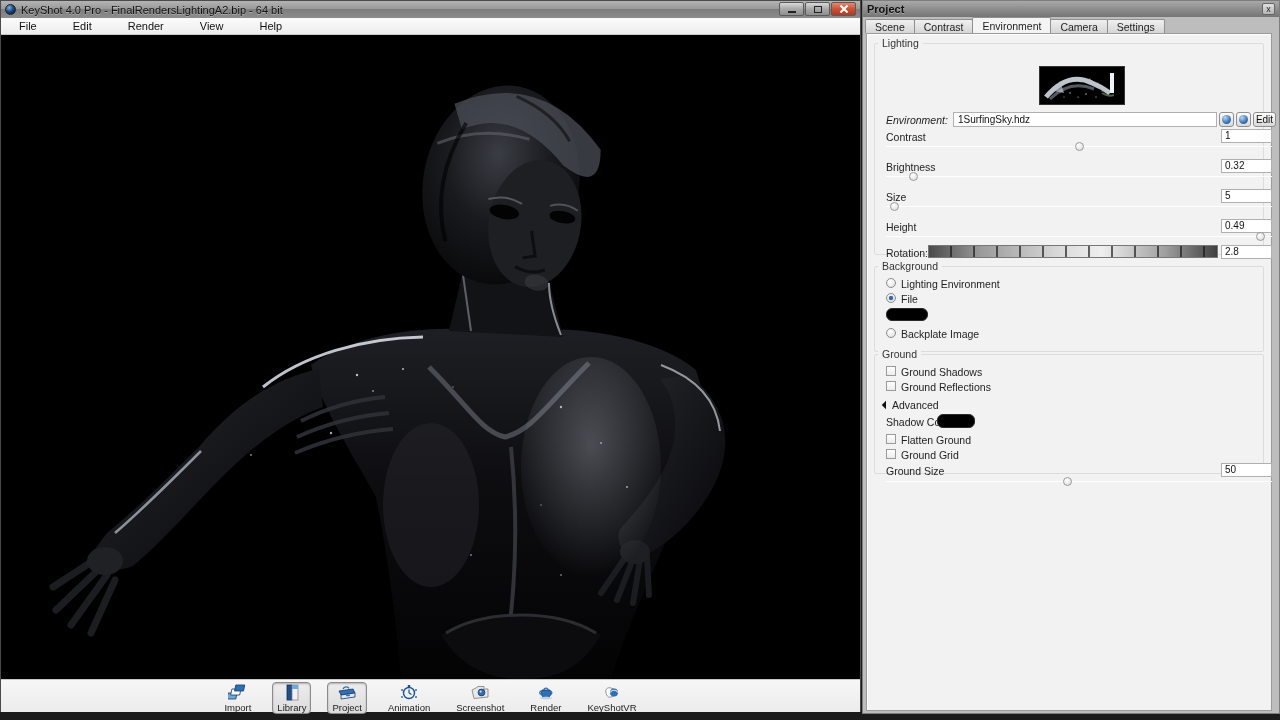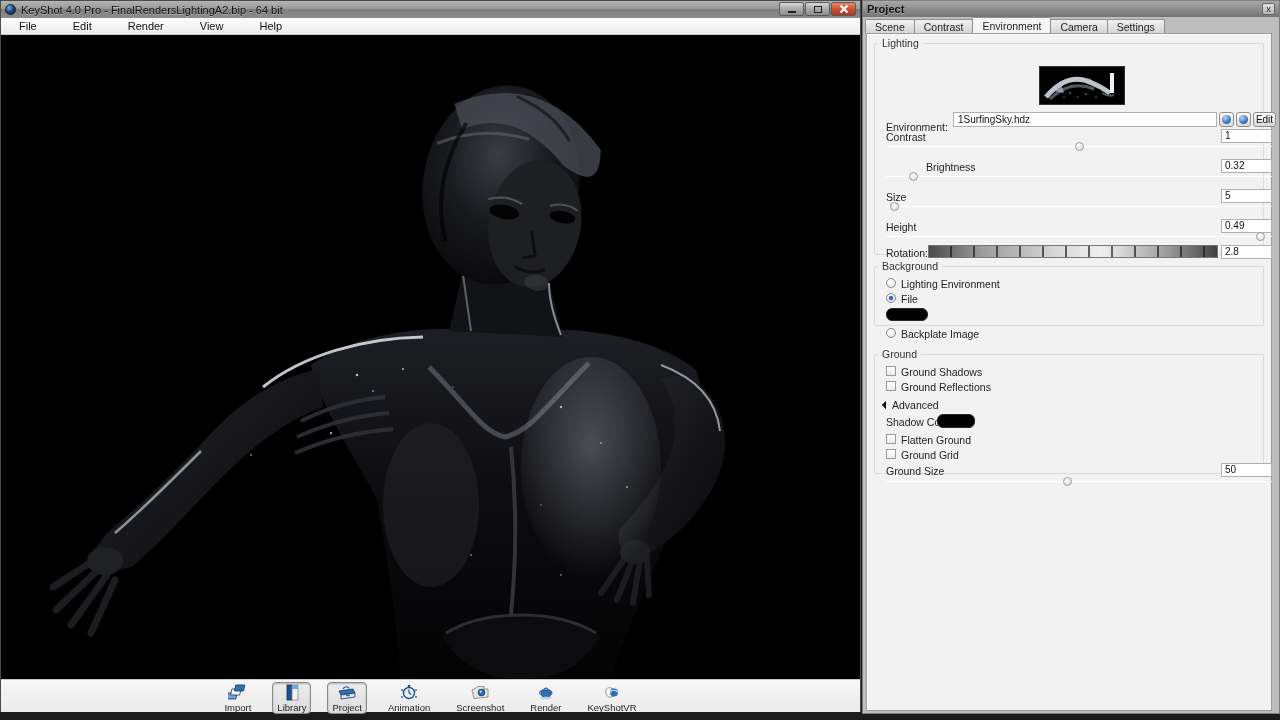--- a/index.html
+++ b/index.html
@@ -348,40 +348,40 @@
             <circle cx="24" cy="30" r="0.5"></circle>
               <circle cx="56" cy="30" r="0.6"></circle>
               <circle cx="62" cy="24" r="0.5"></circle>
             <circle cx="50" cy="12" r="0.6"></circle>
               <circle cx="58" cy="16" r="0.5"></circle>
           </g>
           <path d="M62,26 Q68,30 74,28" stroke="#7f9c7f" stroke-width="2" fill="none" opacity="0.6"></path>
         </svg>
       </div>
 
-      <span class="fieldrow-label" style="left:11px; top:77px;">Environment:</span>
+      <span class="fieldrow-label" style="left:11px; top:70px;font-style:italic;">Environment:</span>
       <div style="position:absolute; left:0; top:68px; width:100%; height:15px;">
         <div class="env-field">1SurfingSky.hdz</div>
         <div class="mini-btn" style="left:344px;">
             <div class="mini-orb"></div>
           </div>
         <div class="mini-btn" style="left:361px;">
             <div class="mini-orb"></div>
           </div>
         <div class="edit-btn">Edit</div>
       </div>
 
       <span class="fieldrow-label" style="left:11px; top:87px;">Contrast</span>
       <div class="value-box" style="top:85px;">1</div>
       <div class="slider" style="top:98px;">
         <div class="track"></div>
           <div class="handle" style="left:50%;"></div>
       </div>
 
-      <span class="fieldrow-label" style="left:11px; top:117px;margin-left:40px;">Brightness</span>
+      <span class="fieldrow-label" style="left:11px; top:117px;">Brightness</span>
       <div class="value-box" style="top:115px;">0.32</div>
       <div class="slider" style="top:128px;">
         <div class="track"></div>
           <div class="handle" style="left:7%;"></div>
       </div>
 
       <span class="fieldrow-label" style="left:11px; top:147px;">Size</span>
       <div class="value-box" style="top:145px;">5</div>
       <div class="slider" style="top:158px;">
         <div class="track"></div>
@@ -395,21 +395,21 @@
           <div class="handle" style="left:97%;"></div>
       </div>
 
       <span class="fieldrow-label" style="left:11px; top:203px;">Rotation:</span>
       <div style="position:absolute; left:0; top:201px; width:100%; height:14px;">
         <div class="rotation-drum"></div>
       </div>
       <div class="value-box" style="top:201px;">2.8</div>
     </div>
 
-    <div class="groupbox" style="top:232px; height:60px;padding-left:48px;">
+    <div class="groupbox" style="top:232px; height:86px;padding-left:48px;">
       <span class="group-label">Background</span>
 
       <div class="radio" style="left:11px; top:11px;"></div>
       <span class="ctrl-label" style="left:26px; top:11px;">Lighting Environment</span>
 
       <div class="radio selected" style="left:11px; top:26px;"></div>
       <span class="ctrl-label" style="left:26px; top:26px;">File</span>
 
       <div class="swatch" style="left:11px; top:41px; width:42px; height:13px;"></div>
 

